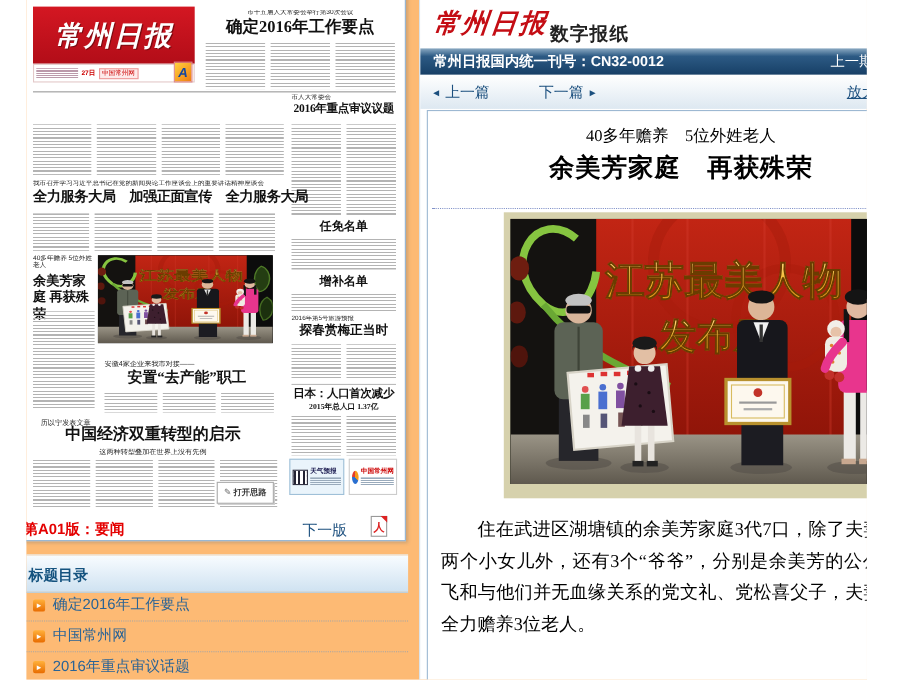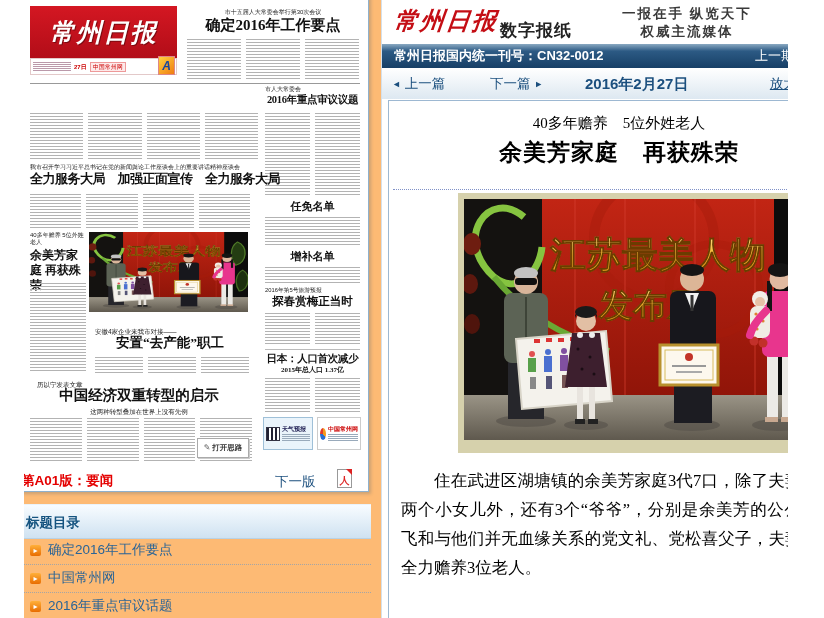--- a/index.html
+++ b/index.html
@@ -360,42 +360,37 @@
     <div class="toc-item" style="border-bottom:none;">
       <span class="toc-bullet">▸</span>
       <span>2016年重点审议话题</span>
     </div>
   </div>
 
   <div id="right-panel">
     <div id="brandbar">
       <span id="rp-logo">常州日报</span>
       <span id="rp-product">数字报纸</span>
-      <span id="rp-slogans">
-        <span>一报在手 纵览天下</span><br>
-        <span>权威主流媒体</span>
-      </span>
       <span id="rp-edge">版</span>
     </div>
 
     <div id="issuebar">
       <span class="issn">常州日报国内统一刊号：CN32-0012</span>
       <span class="prev-issue">上一期</span>
     </div>
 
     <div id="navbar">
       <span class="nav-item" id="nav-prev">
         <span class="tri">◄</span>
         <span>上一篇</span>
       </span>
       <span class="nav-item" id="nav-next">
         <span>下一篇</span>
         <span class="tri">►</span>
       </span>
-      <span id="nav-date">2016年2月27日</span>
       <span id="nav-zoom">
         <u>放大</u><span class="circ">⊕</span><span class="gap"></span><u>缩小</u><span class="circ">⊖</span>
       </span>
     </div>
 
     <div id="article-box">
       <div class="art-kicker">40多年赡养　5位外姓老人</div>
       <div class="art-title">余美芳家庭　再获殊荣</div>
       <div class="art-dots"></div>
       <div class="photo-frame">

